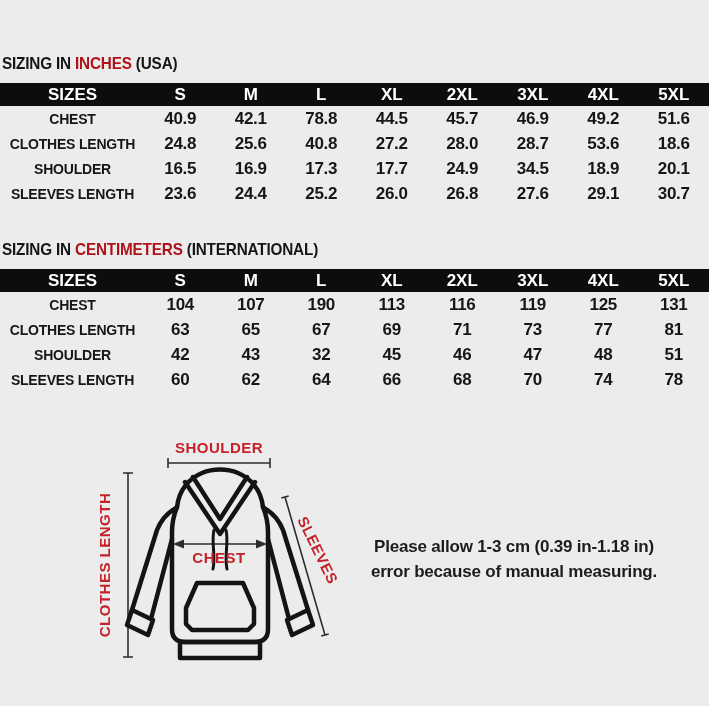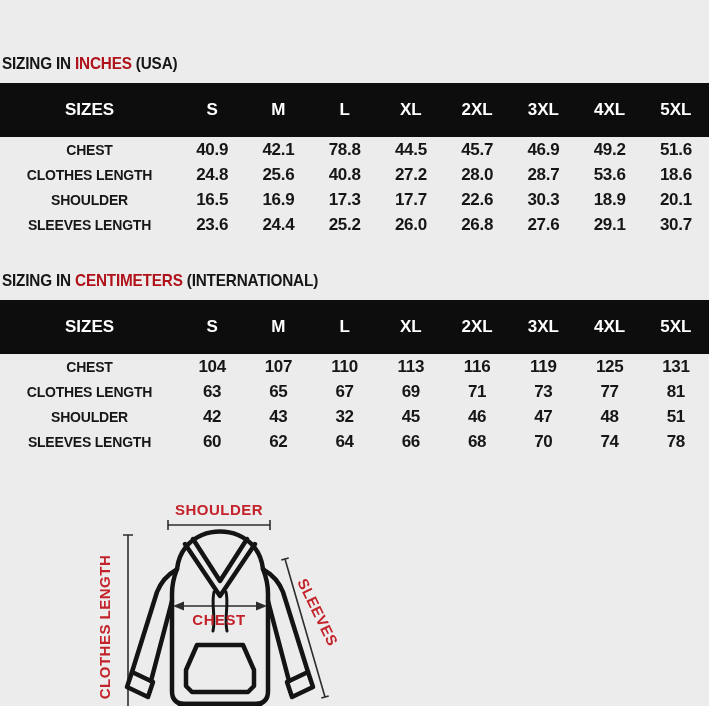--- a/index.html
+++ b/index.html
@@ -25,21 +25,21 @@
 
   
   table.size-table{
     width:709px;border-collapse:collapse;table-layout:fixed;
     margin-top:9px;
   }
   table.size-table thead tr{height:23px;}
   table.size-table thead th{
     background:var(--table-header-bg,#0d0d0d);
     color:var(--table-header-text,#ffffff);
-    font-size:17px;font-weight:bold;text-align:center;padding:17px;
+    font-size:17px;font-weight:bold;text-align:center;padding:0;
   }
   table.size-table th:first-child{width:145px;}
   table.size-table tbody tr{height:25px;}
   table.size-table tbody th{
     font-size:14px;font-weight:bold;text-align:center;padding:0;
     letter-spacing:-0.2px;white-space:nowrap;
   }
   table.size-table tbody td{
     font-size:17px;font-weight:bold;text-align:center;padding:0;
     letter-spacing:-0.3px;
@@ -107,22 +107,22 @@
           <td>28.7</td>
           <td>53.6</td>
           <td>18.6</td>
         </tr>
         <tr>
           <th>SHOULDER</th>
           <td>16.5</td>
           <td>16.9</td>
           <td>17.3</td>
           <td>17.7</td>
-          <td>22.6</td>
-          <td>30.3</td>
+          <td>24.9</td>
+          <td>34.5</td>
           <td>18.9</td>
           <td>20.1</td>
         </tr>
         <tr>
           <th>SLEEVES LENGTH</th>
           <td>23.6</td>
           <td>24.4</td>
           <td>25.2</td>
           <td>26.0</td>
           <td>26.8</td>
@@ -147,21 +147,21 @@
           <th>3XL</th>
           <th>4XL</th>
           <th>5XL</th>
         </tr>
       </thead>
       <tbody>
         <tr>
           <th>CHEST</th>
           <td>104</td>
           <td>107</td>
-          <td>110</td>
+          <td>190</td>
           <td>113</td>
           <td>116</td>
           <td>119</td>
           <td>125</td>
           <td>131</td>
         </tr>
         <tr>
           <th>CLOTHES LENGTH</th>
           <td>63</td>
           <td>65</td>
@@ -230,15 +230,19 @@
         <path d="M134 103 C131 116 136 128 133 142"></path>
         <path d="M146 103 C149 116 144 128 147 142"></path>
       </g>
     </svg>
 
     <div class="dlabel shoulder">SHOULDER</div>
     <div class="dlabel clothes">CLOTHES LENGTH</div>
     <div class="dlabel chest">CHEST</div>
     <div class="dlabel sleeves">SLEEVES</div>
 
+    <div class="note">
+      <div>Please allow 1-3 cm (0.39 in-1.18 in)</div>
+      <div>error because of manual measuring.</div>
+    </div>
   </div>
 
 </div>
 
 </body></html>

